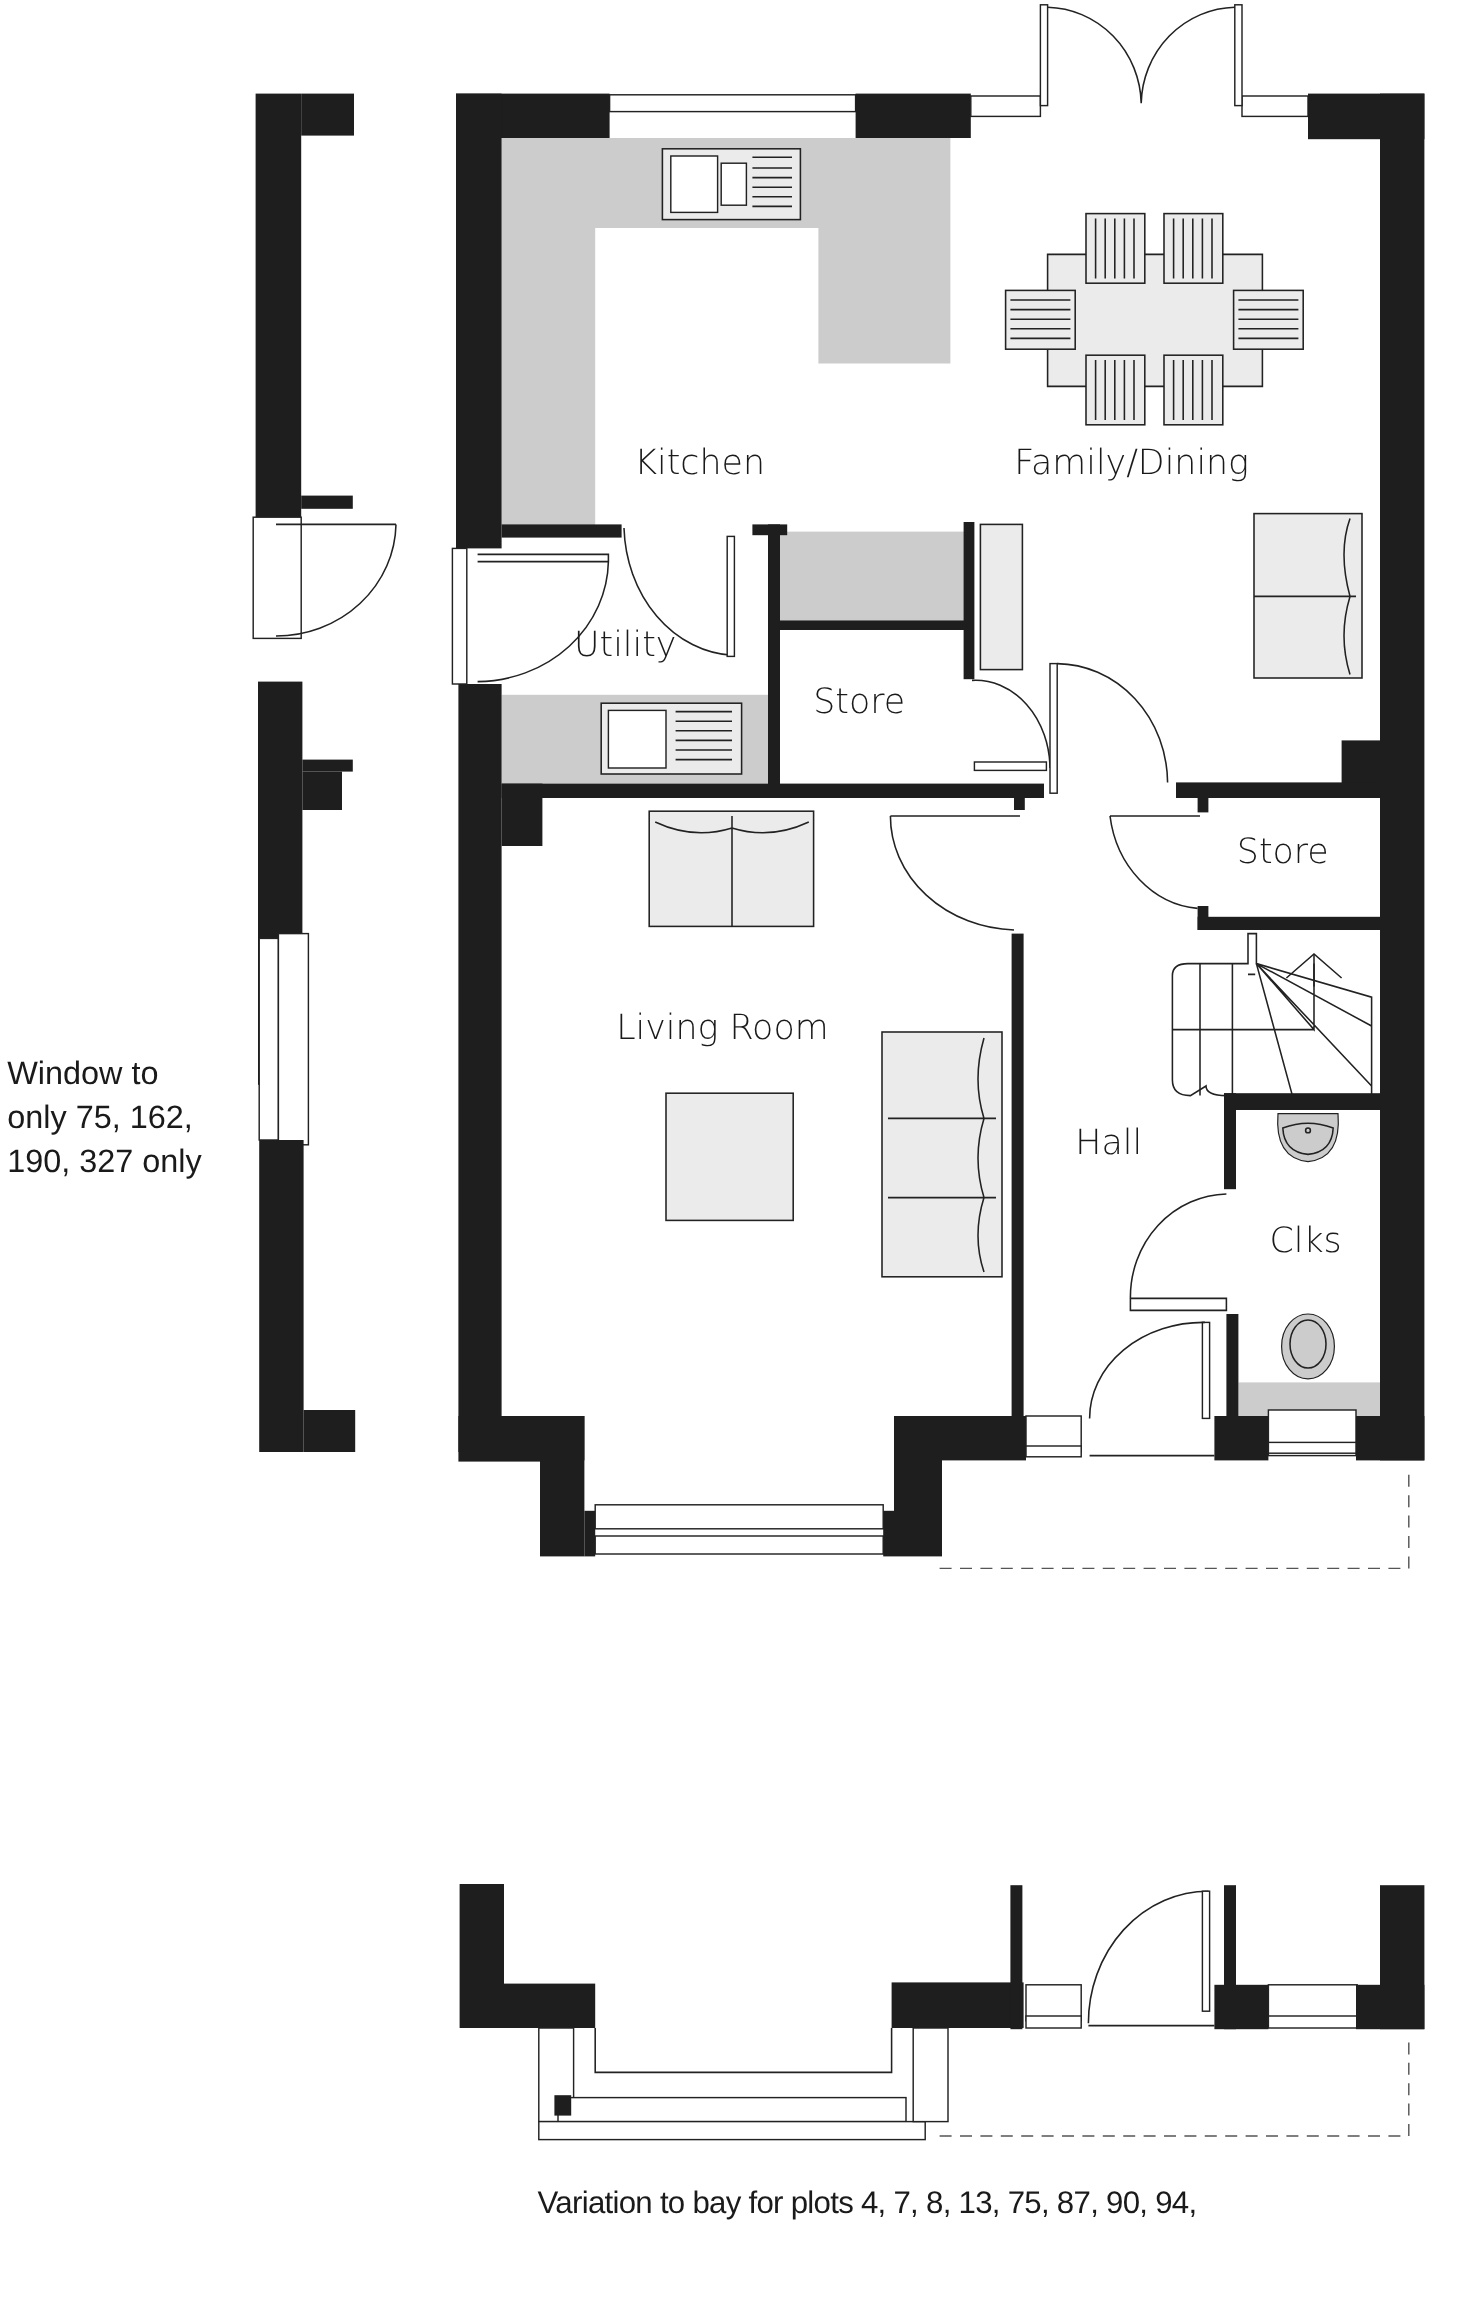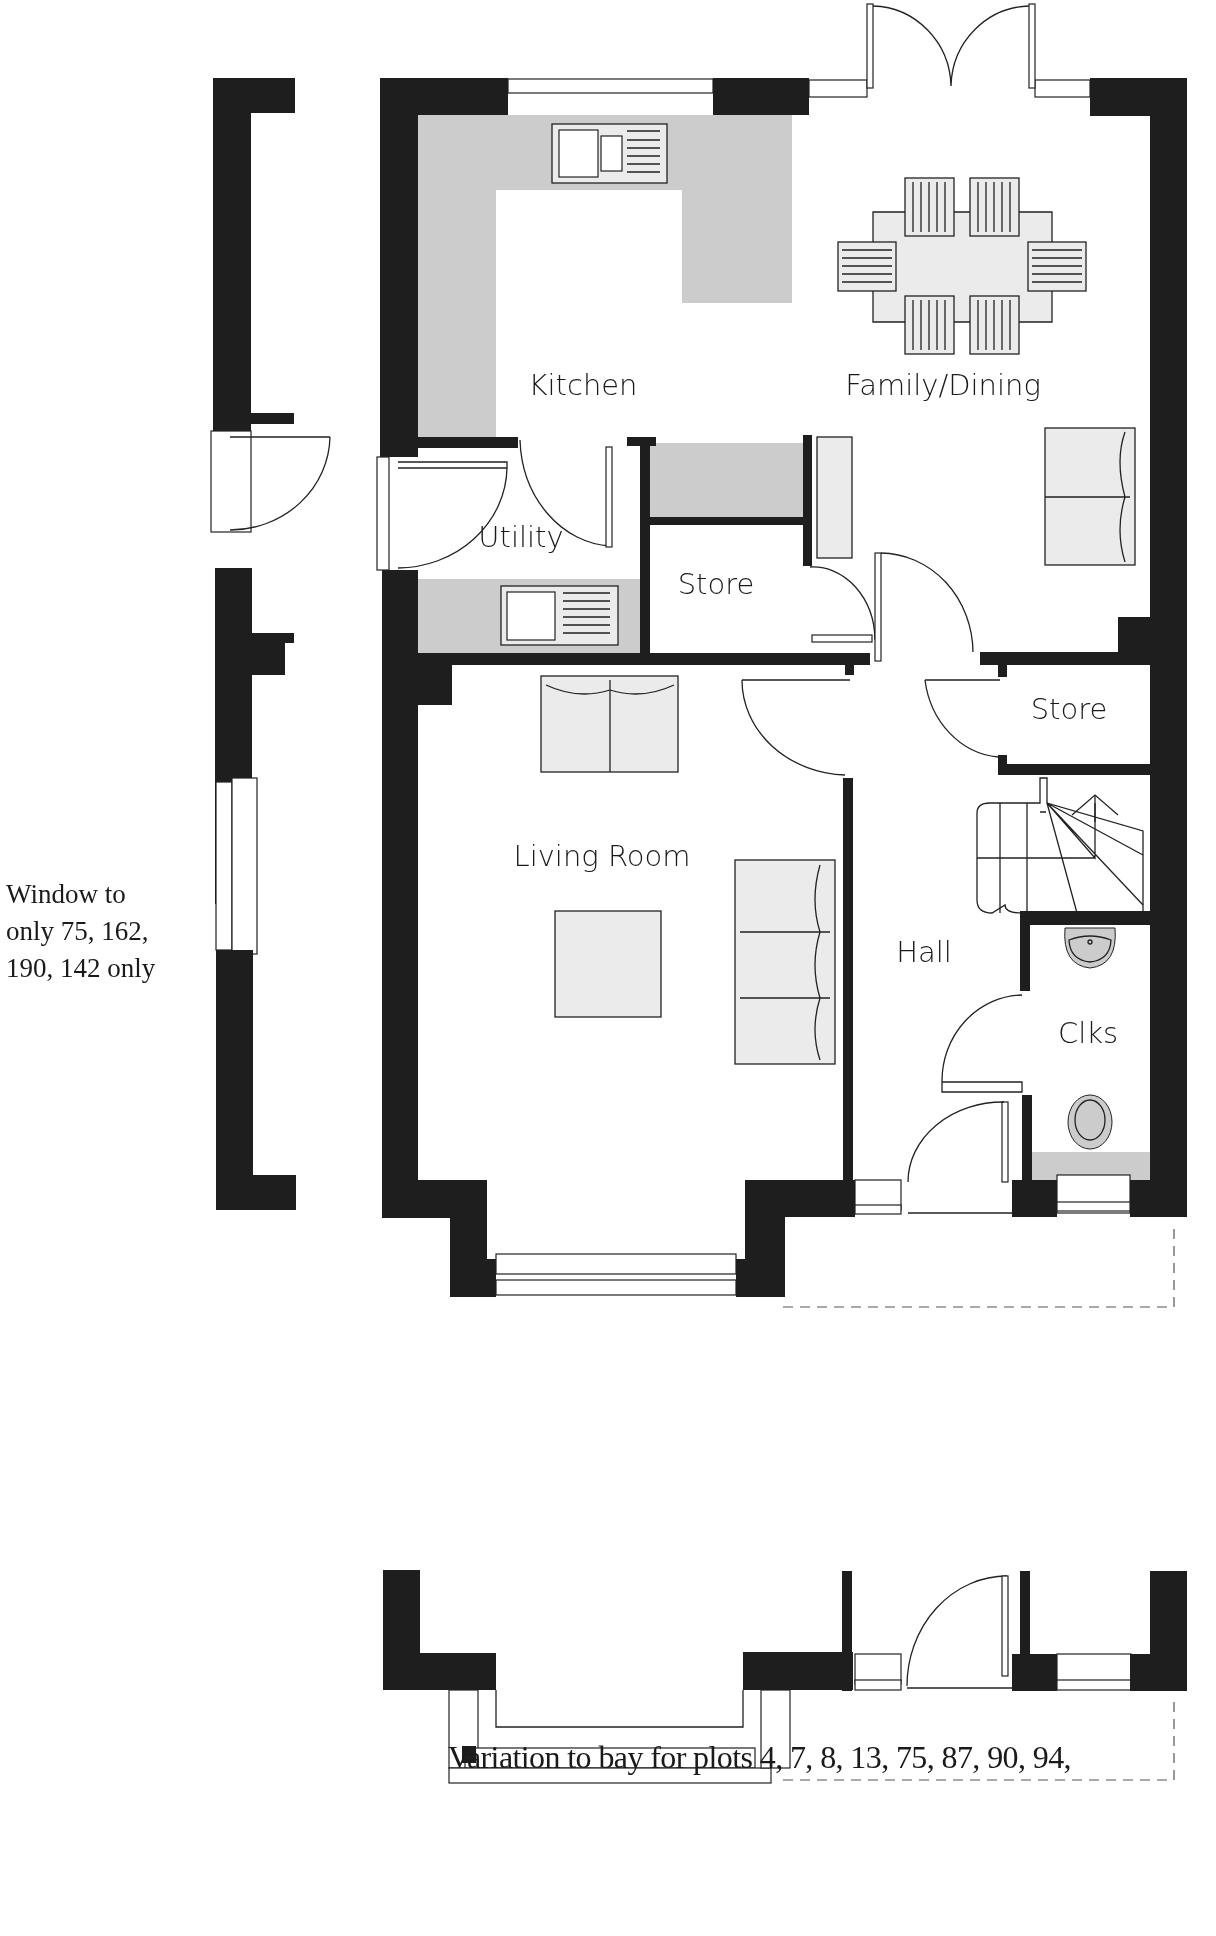--- a/index.html
+++ b/index.html
@@ -5,21 +5,21 @@
     html, body { margin: 0; padding: 0; background: #ffffff; }
     body { width: 1216px; height: 1936px; position: relative; overflow: hidden; font-family: "DejaVu Sans", sans-serif; }
     svg { position: absolute; left: 0; top: 0; }
     .wall { fill: #1e1e1e; }
     .work { fill: #cccccc; }
     .furn { fill: #ebebeb; stroke: #222; stroke-width: 1.3; }
     .line { fill: none; stroke: #222; stroke-width: 1.3; }
     .win { fill: #ffffff; stroke: #222; stroke-width: 1.2; }
     .dash { fill: none; stroke: #555; stroke-width: 1.2; stroke-dasharray: 10 7; }
     .lbl { font-family: "DejaVu Sans", sans-serif; font-size: 29px; fill: #1a1a1a; font-weight: 300; }
-    .note { position: absolute; font-family: Liberation Serif, serif; font-size: 27px; line-height: 37px; color: #1a1a1a; margin: 0; }
+    .note { position: absolute; font-family: Liberation Sans, sans-serif; font-size: 27px; line-height: 37px; color: #1a1a1a; margin: 0; }
   </style>
 </head>
 <body>
 
 <svg width="1216" height="1936" viewBox="0 0 1216 1936" xmlns="http://www.w3.org/2000/svg">
 
   <g>
     <rect class="wall" x="213" y="78" width="38" height="353"></rect>
     <rect class="wall" x="251" y="78" width="44" height="35"></rect>
     <rect class="wall" x="251" y="413" width="43" height="11"></rect>
@@ -208,18 +208,18 @@
     <rect class="win" x="1057" y="1680" width="74" height="10"></rect>
     <rect class="wall" x="1130" y="1654" width="57" height="37"></rect>
     <rect class="wall" x="1150" y="1571" width="37" height="120"></rect>
     <path class="dash" d="M783,1780 L1174,1780 L1174,1700"></path>
   </g>
 </svg>
 
 <div class="note" style="left:6px; top:876px; width:200px;">
   <div>Window to</div>
   <div>only 75, 162,</div>
-  <div>190, 142 only</div>
+  <div>190, 327 only</div>
 </div>
 
-<div class="note" style="left:448px; top:1739px; width:768px; font-size:32px; line-height:36px; letter-spacing:-0.6px;">
+<div class="note" style="left:448px; top:1817px; width:768px; font-size:26px; line-height:36px; letter-spacing:-0.6px;">
   <div>Variation to bay for plots 4, 7, 8, 13, 75, 87, 90, 94,</div>
 </div>
 
 </body></html>

